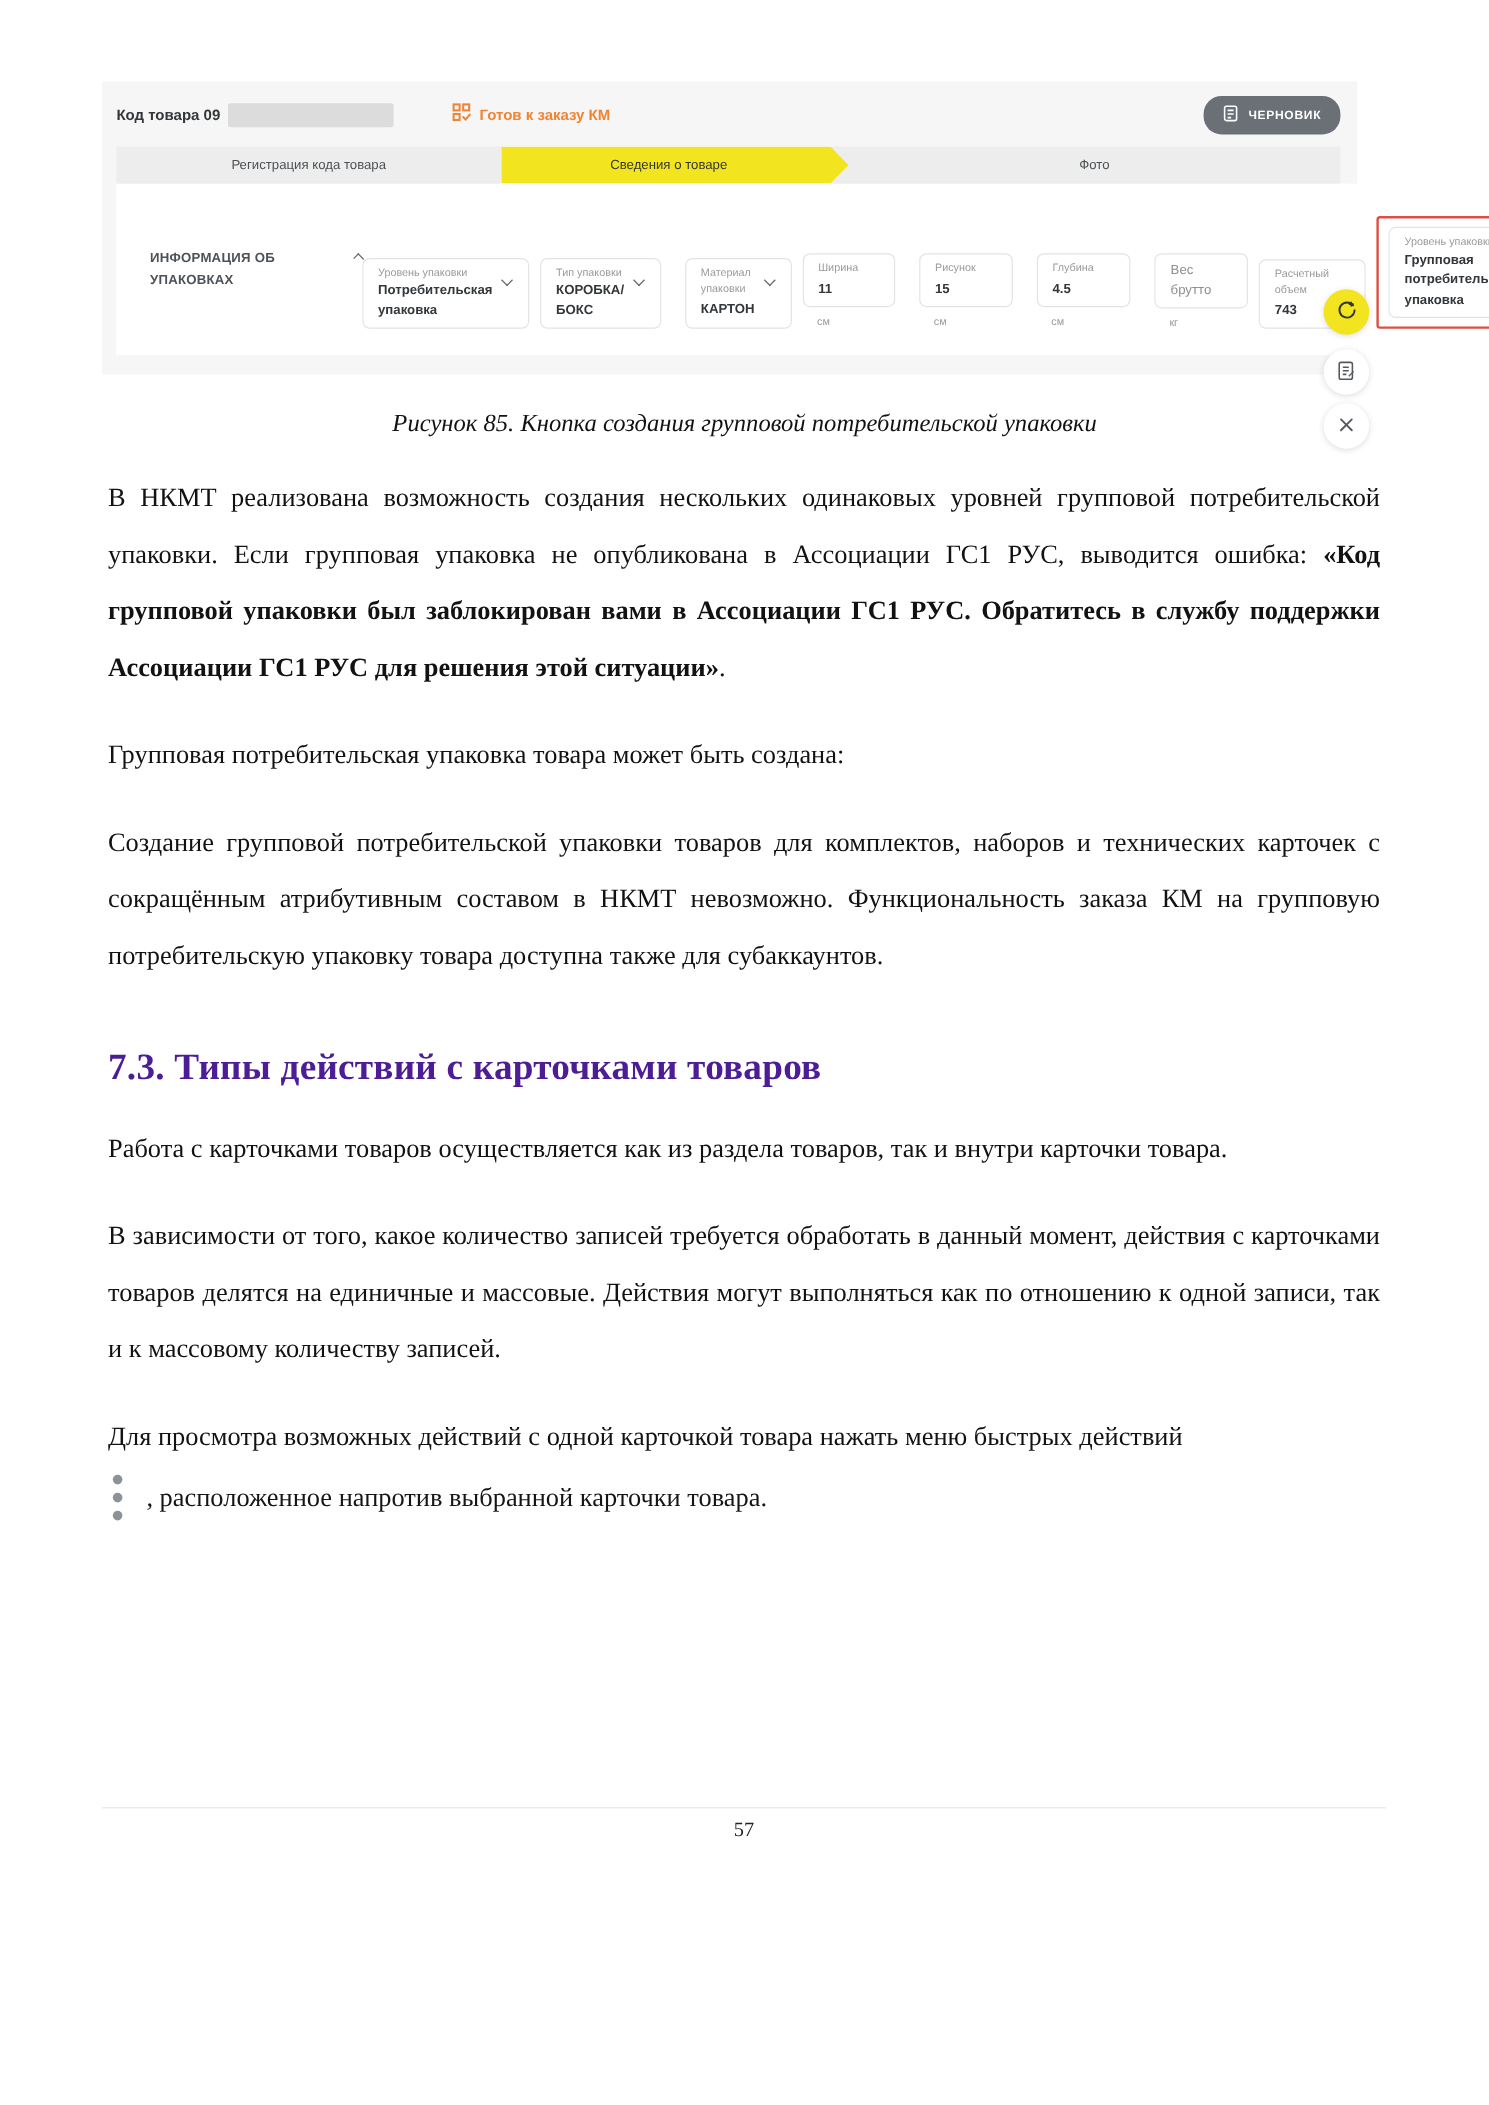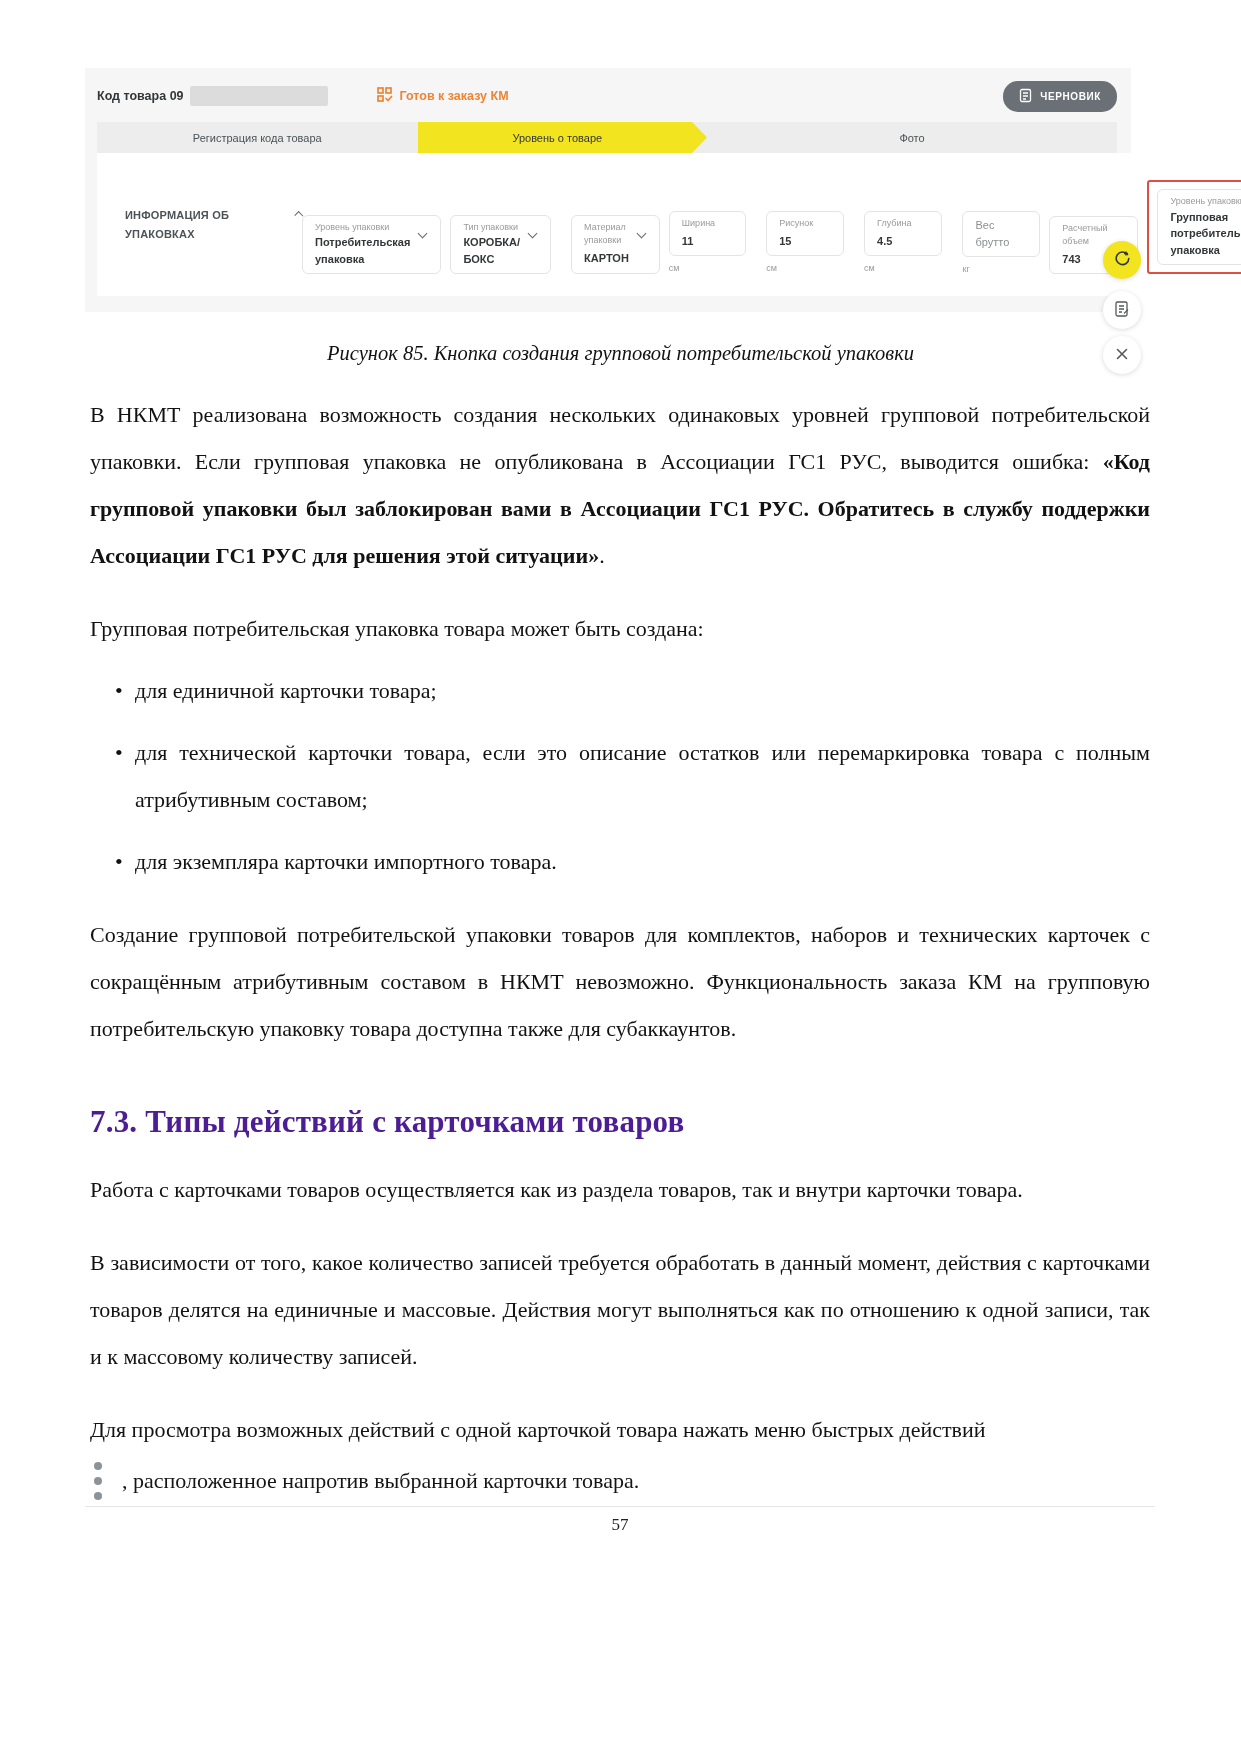--- a/index.html
+++ b/index.html
@@ -60,21 +60,21 @@
   .field .flabel { font-size:9px; color:#9a9a9a; display:block; line-height:1.5; }
   .field .fvalue { font-size:11px; font-weight:bold; color:#33373a; line-height:1.5; display:inline-block; }
   .field .chev-down { position:absolute; right:14px; top:17px; }
   .field-disabled { background:#f1f1f1; border-color:#f1f1f1; }
   .check-badge { position:absolute; right:12px; top:12px; }
   .row-2col { display:flex; gap:20px; }
   .row-2col .field { flex:1; }
   .row-dims { display:flex; gap:20px; }
   .dim-cell { flex:1; }
   .dim-cell .field { min-height:42px; }
-  .unit { display:block; font-size:9px; color:#9a9a9a; margin:7px 0 0 0; }
+  .unit { display:block; font-size:9px; color:#9a9a9a; margin:7px 0 0 12px; }
   .field-empty { display:flex; align-items:center; }
   .field-empty .flabel { font-size:11px; color:#8b8f92; }
 
   .red-row {
     border:2px solid #dd4f44; border-radius:3px;
     display:flex; gap:21px; padding:7px 8px; margin-top:2px; align-items:stretch;
   }
   .red-row .field { flex:1; }
   .add-btn {
     width:168px; flex:none; background:#f2e41f; border:none; border-radius:4px;
@@ -149,21 +149,21 @@
         </span>
         <span>ЧЕРНОВИК</span>
       </button>
     </div>
 
     <div class="stepper">
       <div class="step step-1">
         <span>Регистрация кода товара</span>
       </div>
       <div class="step step-2">
-        <span>Уровень о товаре</span>
+        <span>Сведения о товаре</span>
       </div>
       <div class="step step-3">
         <span>Фото</span>
       </div>
     </div>
 
     <div class="fig-card">
       <div class="fig-side">
         <span class="side-label">ИНФОРМАЦИЯ ОБ УПАКОВКАХ</span>
         <span class="chev chev-up"></span>
@@ -273,25 +273,20 @@
   </div>
 
   <div class="caption">Рисунок 85. Кнопка создания групповой потребительской упаковки</div>
 
   <div class="doc-body">
 
     <p class="doc-p"><span>В НКМТ реализована возможность создания нескольких одинаковых уровней групповой потребительской упаковки. Если групповая упаковка не опубликована в Ассоциации ГС1 РУС, выводится ошибка: </span><b>«Код групповой упаковки был заблокирован вами в Ассоциации ГС1 РУС. Обратитесь в службу поддержки Ассоциации ГС1 РУС для решения этой ситуации»</b><span>.</span></p>
 
     <p class="doc-p">Групповая потребительская упаковка товара может быть создана:</p>
 
-    <ul class="doc-list">
-      <li>для единичной карточки товара;</li>
-      <li>для технической карточки товара, если это описание остатков или перемаркировка товара с полным атрибутивным составом;</li>
-      <li>для экземпляра карточки импортного товара.</li>
-    </ul>
 
     <p class="doc-p">Создание групповой потребительской упаковки товаров для комплектов, наборов и технических карточек с сокращённым атрибутивным составом в НКМТ невозможно. Функциональность заказа КМ на групповую потребительскую упаковку товара доступна также для субаккаунтов.</p>
 
     <h2 class="doc-h2">7.3. Типы действий с карточками товаров</h2>
 
     <p class="doc-p">Работа с карточками товаров осуществляется как из раздела товаров, так и внутри карточки товара.</p>
 
     <p class="doc-p">В зависимости от того, какое количество записей требуется обработать в данный момент, действия с карточками товаров делятся на единичные и массовые. Действия могут выполняться как по отношению к одной записи, так и к массовому количеству записей.</p>
 
     <p class="doc-p" style="margin-bottom:0;">Для просмотра возможных действий с одной карточкой товара нажать меню быстрых действий</p>

